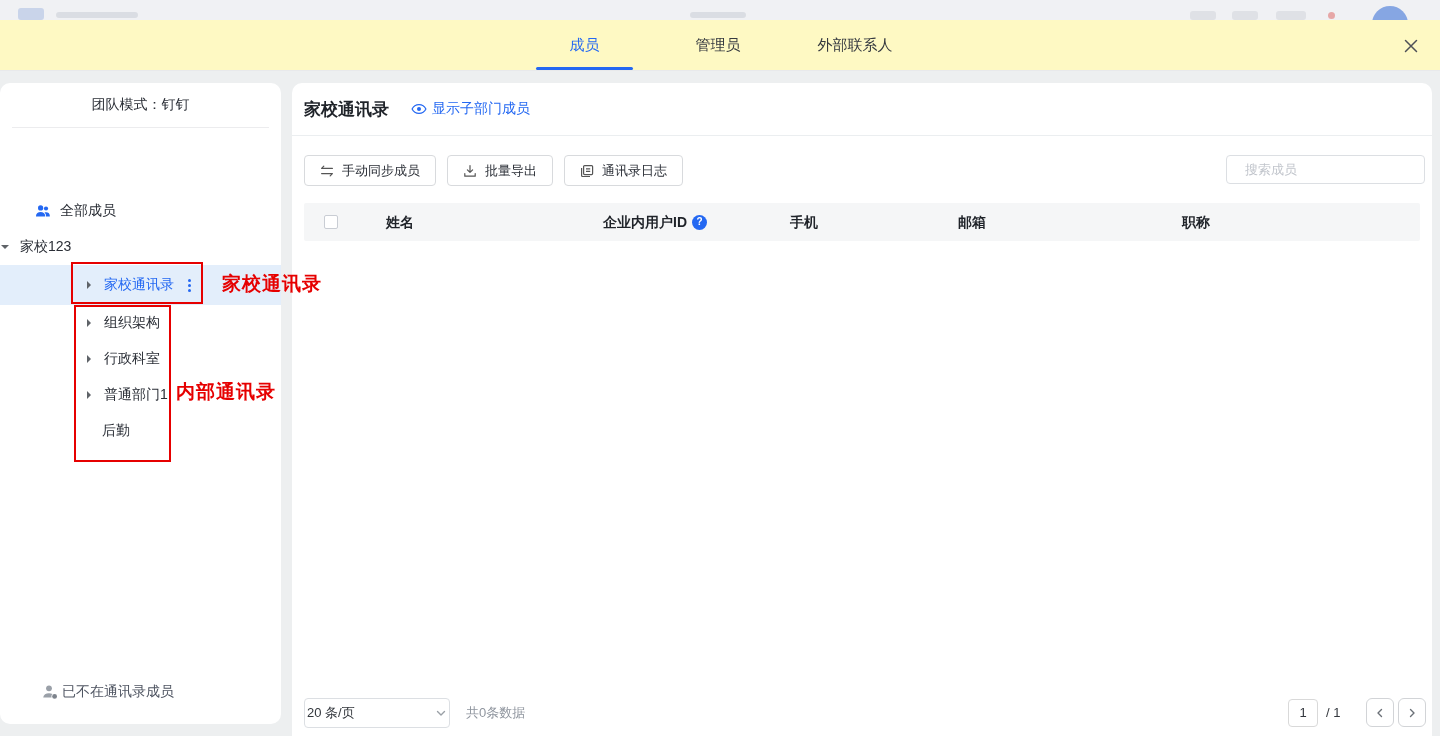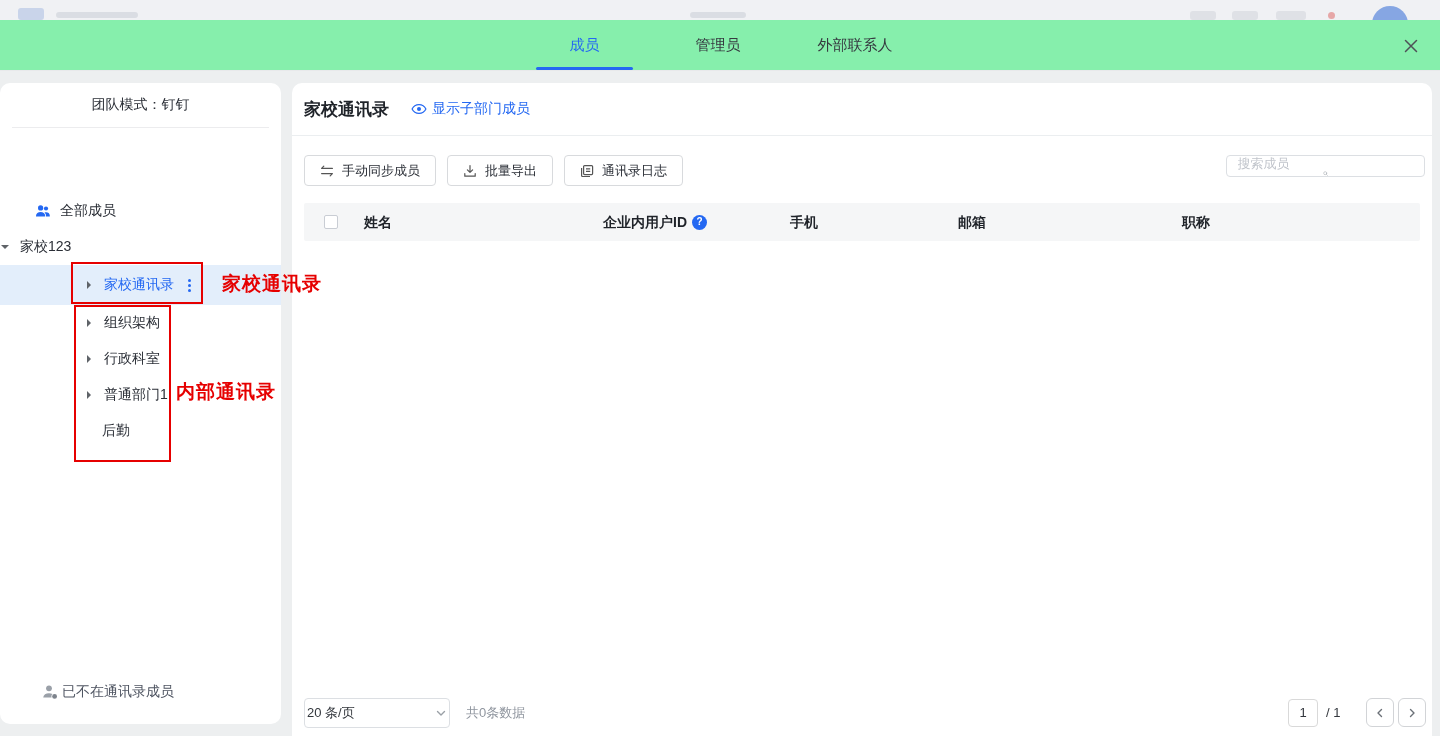--- a/index.html
+++ b/index.html
@@ -4,21 +4,21 @@
 <style>
   * { box-sizing: border-box; margin: 0; padding: 0; }
   html,body { width:1440px; height:736px; overflow:hidden; }
   body { font-family: "Liberation Sans", "DejaVu Sans", sans-serif; background:#edeff0; position:relative; }
 
   
   .dim-strip { position:absolute; top:0; left:0; width:1440px; height:20px; background:#f0f1f4; overflow:hidden; }
   .dim-strip .shp { position:absolute; border-radius:3px; }
 
   
-  .tabbar { position:absolute; top:20px; left:0; width:1440px; height:51px; background:#86efac; border-bottom:1px solid #e8e9eb; z-index:2; }
+  .tabbar { position:absolute; top:20px; left:0; width:1440px; height:51px; background:#fef9c3; border-bottom:1px solid #e8e9eb; z-index:2; }
   .tab { position:absolute; top:0; height:100%; display:flex; align-items:center; justify-content:center; font-size:15px; color:#363a40; cursor:pointer; }
   .tab.active { color:#2468f2; }
   .tab-underline { position:absolute; left:536px; bottom:0; width:97px; height:3px; background:#2468f2; border-radius:2px; }
   .close-btn { position:absolute; right:16px; top:13px; width:26px; height:26px; display:flex; align-items:center; justify-content:center; cursor:pointer; }
 
   
   .body-wrap { position:absolute; top:71px; left:0; width:1440px; height:665px; background:#edeff0; overflow:hidden; }
 
   
   .sidebar-card { position:absolute; left:0; top:12px; width:281px; height:641px; background:#fff; border-radius:10px; }
@@ -51,21 +51,21 @@
 
   
   .main-card { position:absolute; left:292px; top:12px; width:1140px; height:660px; background:#fff; border-radius:10px 10px 0 0; }
   .main-header { height:53px; display:flex; align-items:center; padding:0 12px; border-bottom:1px solid #ebeef0; }
   .main-title { font-size:17px; font-weight:bold; color:#1f2329; }
   .show-sub { display:flex; align-items:center; gap:5px; margin-left:22px; color:#2468f2; font-size:14px; cursor:pointer; }
 
   .toolbar { position:absolute; left:12px; top:72px; display:flex; gap:11px; }
   .tbtn { height:31px; padding:0 15px; display:inline-flex; align-items:center; gap:8px; background:#fff; border:1px solid #d8dadd; border-radius:4px; font-size:13px; color:#2a2e36; cursor:pointer; }
 
-  .search-box { position:absolute; right:7px; top:72px; width:199px; height:22px; border:1px solid #dcdfe3; border-radius:4px; background:#fff; display:flex; align-items:center; padding:0 0;flex-direction:column; }
+  .search-box { position:absolute; right:7px; top:72px; width:199px; height:29px; border:1px solid #dcdfe3; border-radius:4px; background:#fff; display:flex; align-items:center; padding:0 18px; }
   .search-box input { border:none; outline:none; flex:1; font-size:13px; color:#333; background:transparent; font-family:inherit; }
   .search-box input::placeholder { color:#c0c4cb; }
 
   .table-head { position:absolute; left:12px; top:120px; width:1116px; height:38px; background:#f5f6f7; border-radius:2px; }
   .th { position:absolute; top:0; height:38px; line-height:38px; font-size:14px; font-weight:700; color:#1f2329; }
   .checkbox { position:absolute; left:20px; top:12px; width:14px; height:14px; border:1px solid #c9cdd4; border-radius:2px; background:#fff; cursor:pointer; }
   .qmark { display:inline-flex; align-items:center; justify-content:center; width:15px; height:15px; border-radius:50%; background:#2468f2; color:#fff; font-size:10px; font-weight:bold; vertical-align:2px; margin-left:5px; }
 
   .page-size { position:absolute; left:12px; top:615px; width:146px; height:30px; border:1px solid #dcdfe3; border-radius:4px; display:flex; align-items:center; padding:0 2px; font-size:13px; color:#33373d; cursor:pointer; background:#fff; }
   .page-size .spacer { flex:1; }
@@ -230,21 +230,21 @@
     <div class="search-box">
       <input type="text" placeholder="搜索成员" style="">
       <svg width="15" height="15" viewBox="0 0 15 15" fill="none" stroke="#9aa0a6" stroke-width="1.4" stroke-linecap="round">
           <circle cx="6.6" cy="6.6" r="4.6"></circle>
           <path d="M10.2 10.2l3.2 3.2"></path>
         </svg>
     </div>
 
     <div class="table-head">
       <span class="checkbox"></span>
-      <span class="th" style="left:60px;">姓名</span>
+      <span class="th" style="left:82px;">姓名</span>
       <span class="th" style="left:299px;"><span>企业内用户ID</span><span class="qmark">?</span></span>
       <span class="th" style="left:486px;">手机</span>
       <span class="th" style="left:654px;">邮箱</span>
       <span class="th" style="left:878px;">职称</span>
     </div>
 
     <div class="page-size">
       <span>20 条/页</span>
       <span class="spacer"></span>
       <svg width="12" height="12" viewBox="0 0 12 12" fill="none" stroke="#9aa0a6" stroke-width="1.4" stroke-linecap="round" stroke-linejoin="round">

